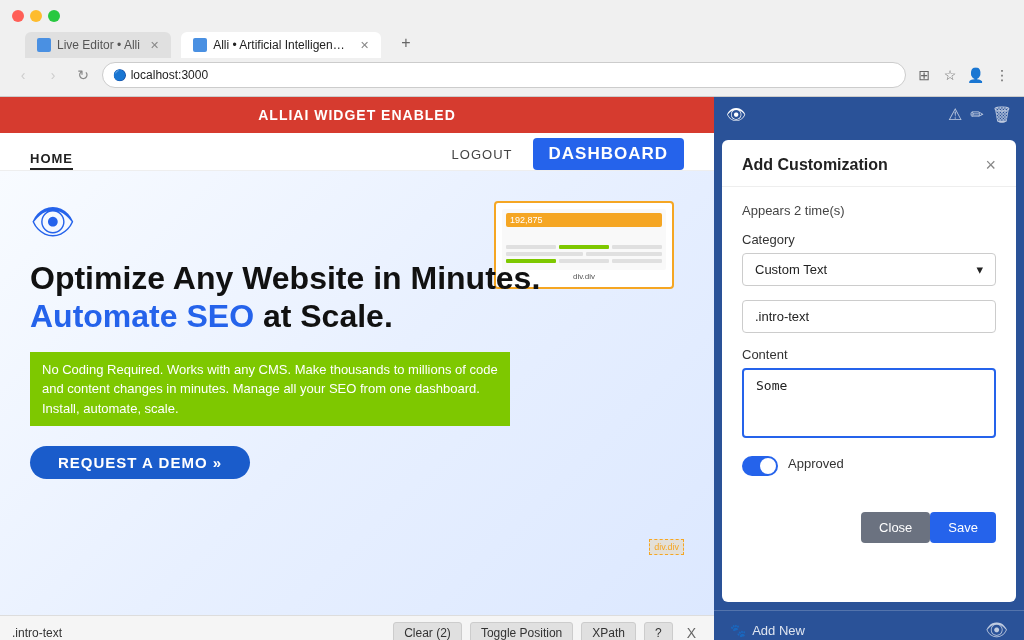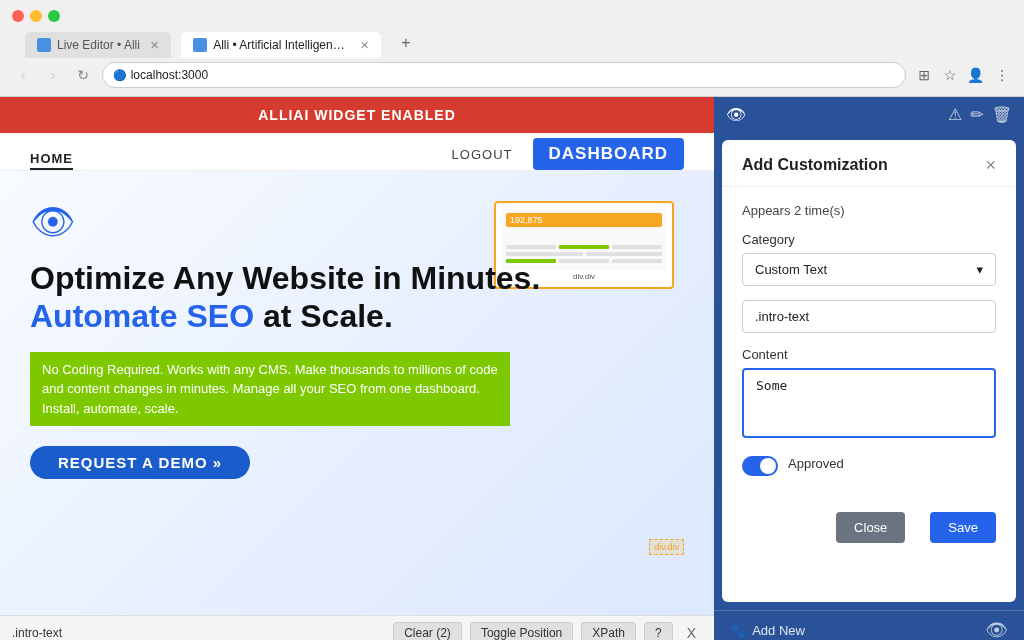--- a/index.html
+++ b/index.html
@@ -81,21 +81,21 @@
     .modal-body { padding: 16px 20px; }
     .appears-text { font-size: 13px; color: #444; margin-bottom: 14px; }
     .field-label { font-size: 13px; color: #333; font-weight: 500; margin-bottom: 6px; }
     .field-select { width: 100%; padding: 8px 12px; border: 1px solid #ccc; border-radius: 4px; font-size: 13px; color: #222; background: white; display: flex; align-items: center; justify-content: space-between; cursor: pointer; margin-bottom: 14px; }
     .field-input { width: 100%; padding: 8px 12px; border: 1px solid #ccc; border-radius: 4px; font-size: 13px; color: #222; background: white; margin-bottom: 14px; }
     .content-textarea { width: 100%; height: 70px; padding: 8px 12px; border: 2px solid #2563eb; border-radius: 4px; font-size: 13px; color: #222; background: white; resize: none; margin-bottom: 14px; outline: none; }
     .approved-row { display: flex; align-items: flex-start; gap: 10px; margin-bottom: 20px; }
     .toggle { width: 36px; height: 20px; background: #2563eb; border-radius: 10px; position: relative; cursor: pointer; }
     .toggle-knob { width: 16px; height: 16px; background: white; border-radius: 50%; position: absolute; top: 2px; right: 2px; }
     .approved-label { font-size: 13px; color: #333; }
-    .modal-footer { display: flex; justify-content: flex-end; gap: 25px; padding: 0 20px 16px; }
+    .modal-footer { display: flex; justify-content: flex-end; gap: 0; padding: 0 20px 16px; }
     .btn-close { padding: 8px 18px; background: #6b7280; color: white; border: none; border-radius: 4px; font-size: 13px; cursor: pointer; }
     .btn-save { padding: 8px 18px; background: #2563eb; color: white; border: none; border-radius: 4px; font-size: 13px; cursor: pointer; }
 
     
     .panel-bottom { background: #2a5298; display: flex; align-items: center; justify-content: space-between; padding: 8px 16px; border-top: 1px solid rgba(255,255,255,0.2); }
     .add-new-btn { display: flex; align-items: center; gap: 6px; color: rgba(255,255,255,0.85); font-size: 13px; cursor: pointer; }
     .panel-bottom-eye { color: rgba(255,255,255,0.7); font-size: 18px; cursor: pointer; }
   </style>
 </head>
 <body>

